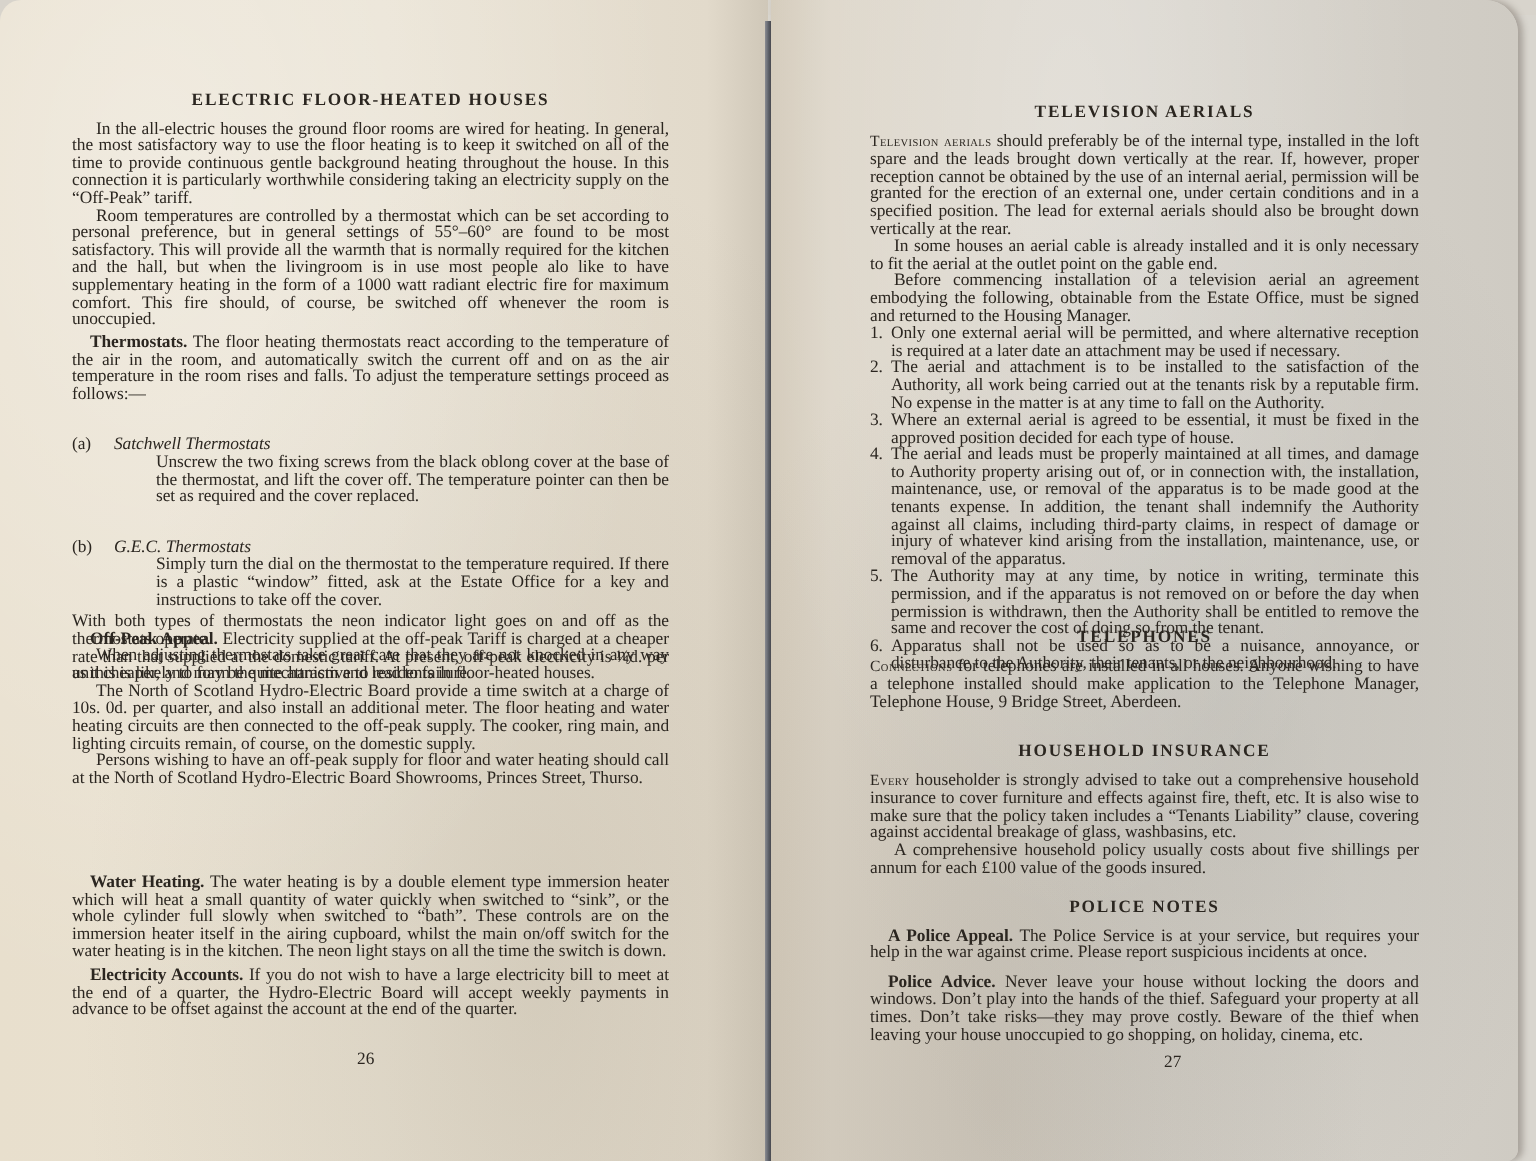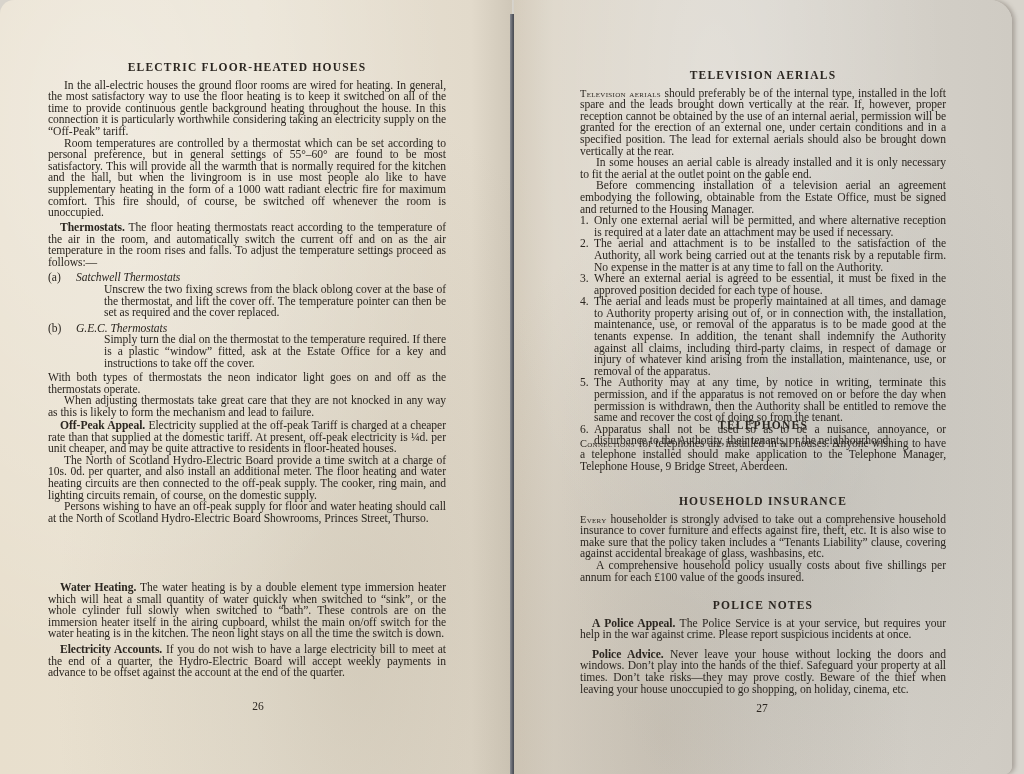--- a/index.html
+++ b/index.html
@@ -57,28 +57,28 @@
       font-weight: bold;
       font-size: 11.5px;
       letter-spacing: 1.2px;
       text-align: center;
       margin-bottom: 6px;
     }
     p { margin: 0; }
     p.indent { text-indent: 16px; }
     .run-in { font-weight: bold; margin-left: 12px; }
     .smallcaps { font-variant: small-caps; font-size: 10.4px; letter-spacing: 0.3px; }
-    .sub-item { padding-left: 28px; text-indent: -28px; margin-top: 4px; font-family: Liberation Serif, serif; }
+    .sub-item { padding-left: 28px; text-indent: -28px; margin-top: 22px; font-family: Liberation Serif, serif; }
     .sub-item .label { display: inline-block; width: 28px; text-indent: 0; }
     .sub-item .title { font-style: italic; }
     .sub-item .body { display: block; padding-left: 28px; text-indent: 0; }
     ol.numbered { list-style: none; }
     ol.numbered li { padding-left: 14px; position: relative; }
     ol.numbered li .num { position: absolute; left: 0; top: 0; }
-    .page-number { position: absolute; font-size: 11.5px; text-align: center; width: 40px; }
+    .page-number { position: absolute; font-size: 11.5px; text-align: left; width: 40px; }
   </style>
 </head>
 <body>
 
 <div class="spread">
   <div class="top-band"></div>
 
   <div class="page page-left">
 
     <div class="text-block left-col" style="top:62px;">
@@ -147,14 +147,14 @@
     <p><span class="smallcaps">Every</span><span> householder is strongly advised to take out a comprehensive household insurance to cover furniture and effects against fire, theft, etc. It is also wise to make sure that the policy taken includes a “Tenants Liability” clause, covering against accidental breakage of glass, washbasins, etc.</span></p>
     <p class="indent">A comprehensive household policy usually costs about five shillings per annum for each £100 value of the goods insured.</p>
   </div>
 
   <div class="text-block right-col" style="top:600px;">
     <h2 class="section-title">POLICE NOTES</h2>
     <p><span class="run-in">A Police Appeal.</span><span> The Police Service is at your service, but requires your help in the war against crime. Please report suspicious incidents at once.</span></p>
     <p style="margin-top:8px;"><span class="run-in">Police Advice.</span><span> Never leave your house without locking the doors and windows. Don’t play into the hands of the thief. Safeguard your property at all times. Don’t take risks—they may prove costly. Beware of the thief when leaving your house unoccupied to go shopping, on holiday, cinema, etc.</span></p>
   </div>
 
-  <div class="page-number" style="left:742px; top:702px;font-family:Liberation Serif, serif;">27</div>
+  <div class="page-number" style="left:776px; top:702px;font-family:Liberation Serif, serif;">27</div>
 </div>
 
 </body></html>

